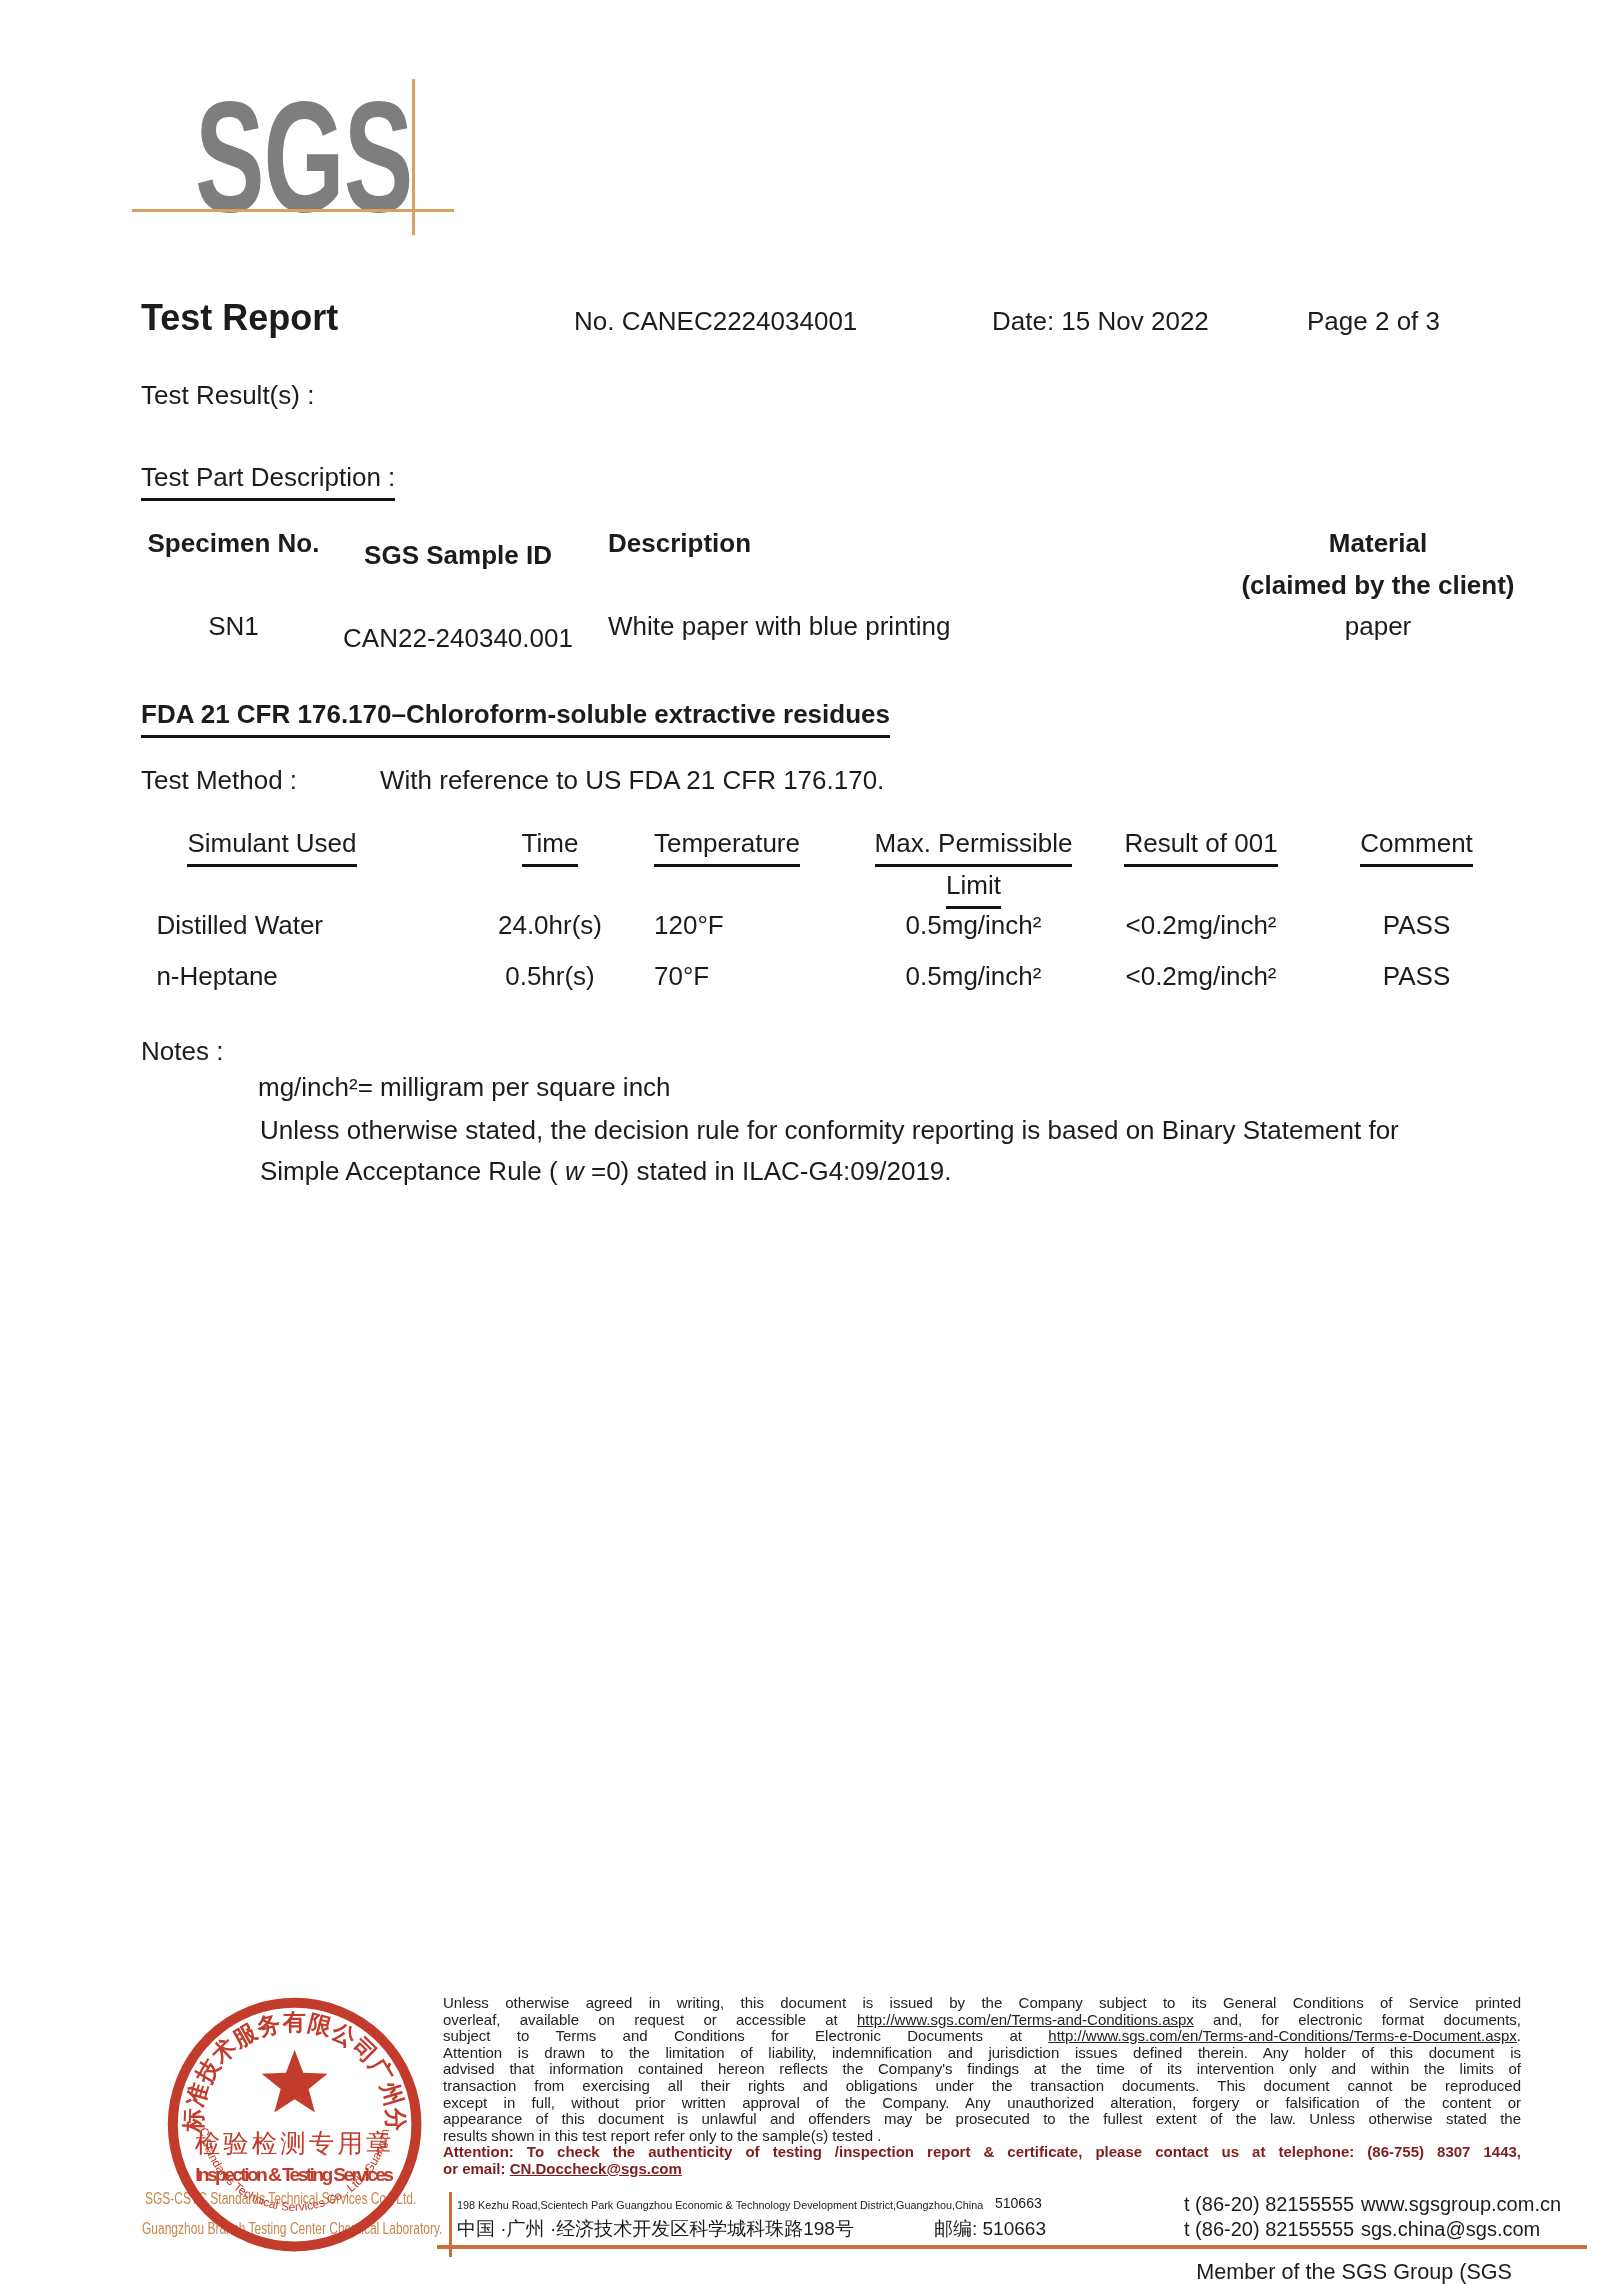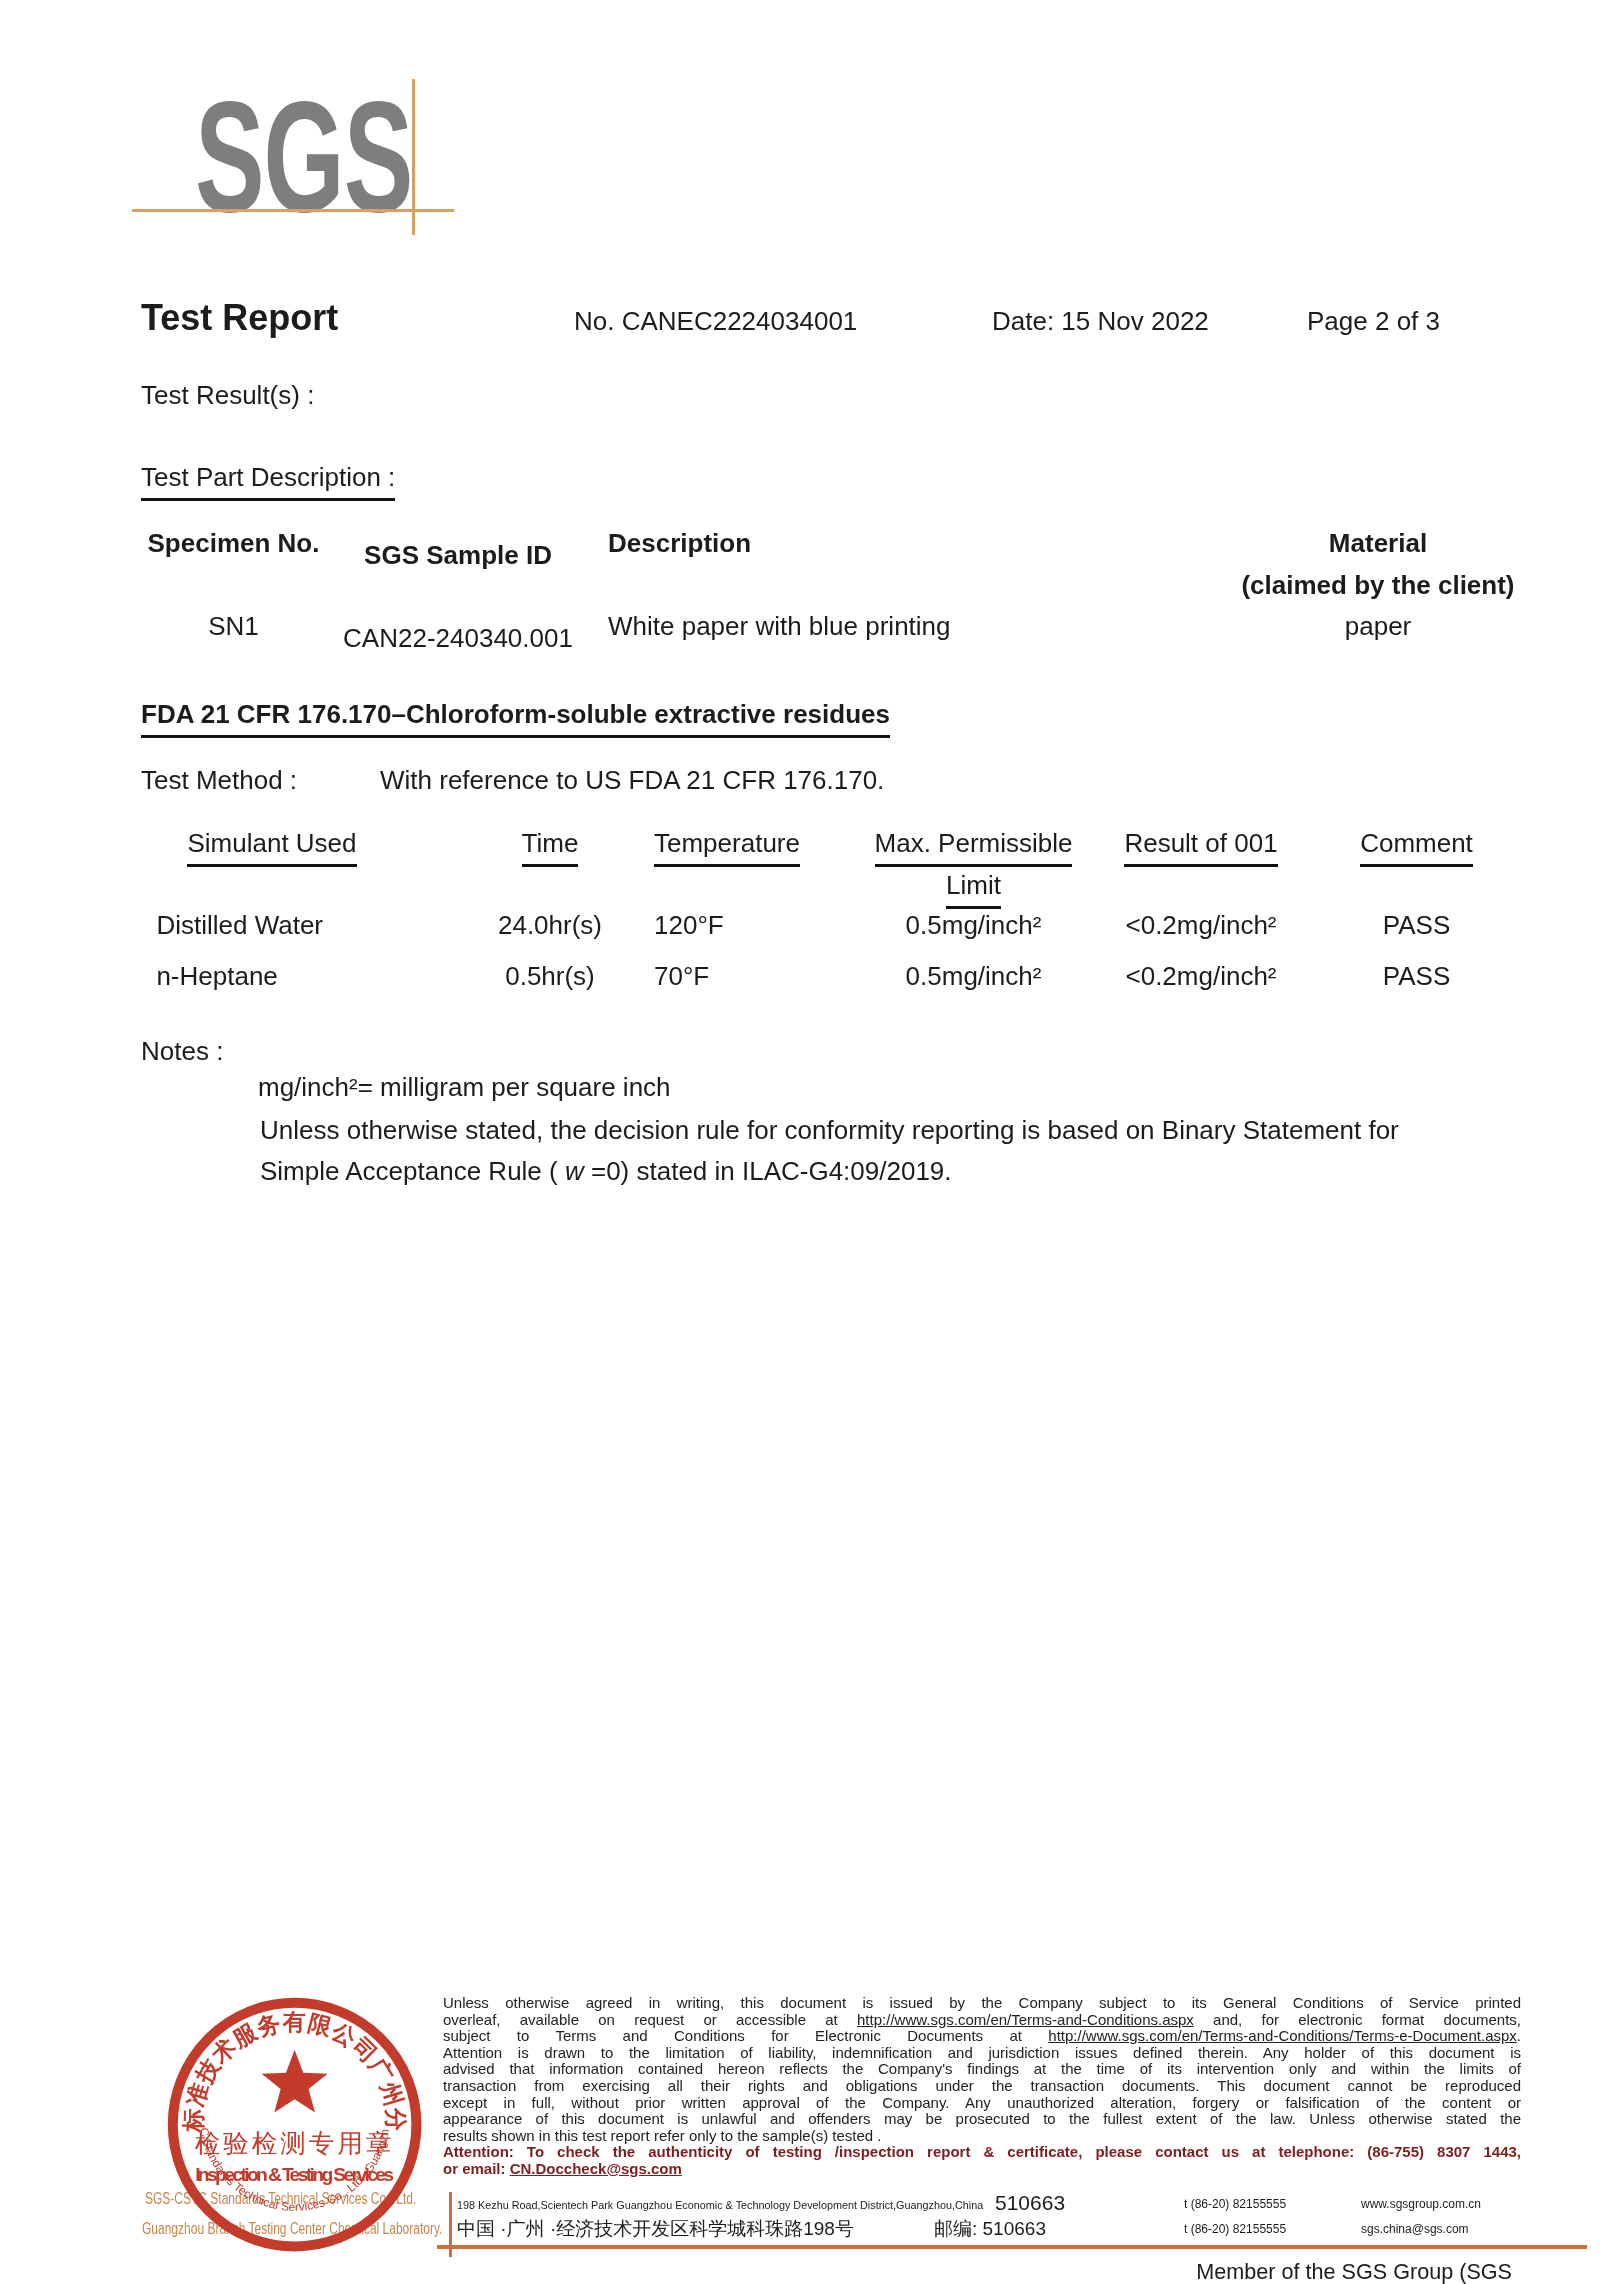--- a/index.html
+++ b/index.html
@@ -45,21 +45,21 @@
   .legal .jl { text-align:justify; text-align-last:justify; }
   .url { text-decoration:underline; }
   .attn { color:#7f1d1d; font-weight:bold; }
   .tan {
     color:#c8854c; font-size:16px; line-height:18.5px; white-space:nowrap;
     transform:scaleX(0.75); transform-origin:left top;
   }
   .addr-sm { font-size:11.5px; line-height:17px; white-space:nowrap;
              transform:scaleX(0.94); transform-origin:left top; }
   .addr-cn { font-size:19px; line-height:23px; white-space:nowrap; }
-  .contact { font-size:12px; line-height:18.5px; white-space:nowrap; }
+  .contact { font-size:20px; line-height:18.5px; white-space:nowrap; }
   .sep-h { background:#cc6f3a; height:3.8px; }
   .sep-v { background:#cc6f3a; width:3.1px; }
 </style>
 </head>
 <body>
 
 <div class="abs" style="left:195px; top:77px;">
   <div class="logo-text">SGS</div>
 </div>
 <div class="abs brand-hline" style="left:132px; top:209px; width:322px;"></div>
@@ -161,21 +161,21 @@
   <div class="jl">except in full, without prior written approval of the Company. Any unauthorized alteration, forgery or falsification of the content or</div>
   <div class="jl">appearance of this document is unlawful and offenders may be prosecuted to the fullest extent of the law. Unless otherwise stated the</div>
   <div>results shown in this test report refer only to the sample(s) tested .</div>
   <div class="attn jl">Attention: To check the authenticity of testing /inspection report &amp; certificate, please contact us at telephone: (86-755) 8307 1443,</div>
   <div class="attn"><span>or email: </span><span class="url">CN.Doccheck@sgs.com</span></div>
 </div>
 
 <div class="abs sep-v" style="left:449px; top:2192px; height:65px;"></div>
 
 <div class="abs addr-sm" style="left:457px; top:2197px;">198 Kezhu Road,Scientech Park Guangzhou Economic &amp; Technology Development District,Guangzhou,China</div>
-<div class="abs contact" style="left:995px; top:2194px; font-size:21px;">510663</div>
+<div class="abs contact" style="left:995px; top:2194px; font-size:14px;">510663</div>
 <div class="abs contact" style="left:1184px; top:2195px;">t (86-20) 82155555</div>
 <div class="abs contact" style="left:1361px; top:2195px;">www.sgsgroup.com.cn</div>
 
 <div class="abs addr-cn" style="left:457px; top:2217px;">中国 ·广州 ·经济技术开发区科学城科珠路198号</div>
 <div class="abs addr-cn" style="left:934px; top:2217px;">邮编: 510663</div>
 <div class="abs contact" style="left:1184px; top:2220px;">t (86-20) 82155555</div>
 <div class="abs contact" style="left:1361px; top:2220px;">sgs.china@sgs.com</div>
 
 <div class="abs sep-h" style="left:437px; top:2245px; width:1150px;"></div>
 

